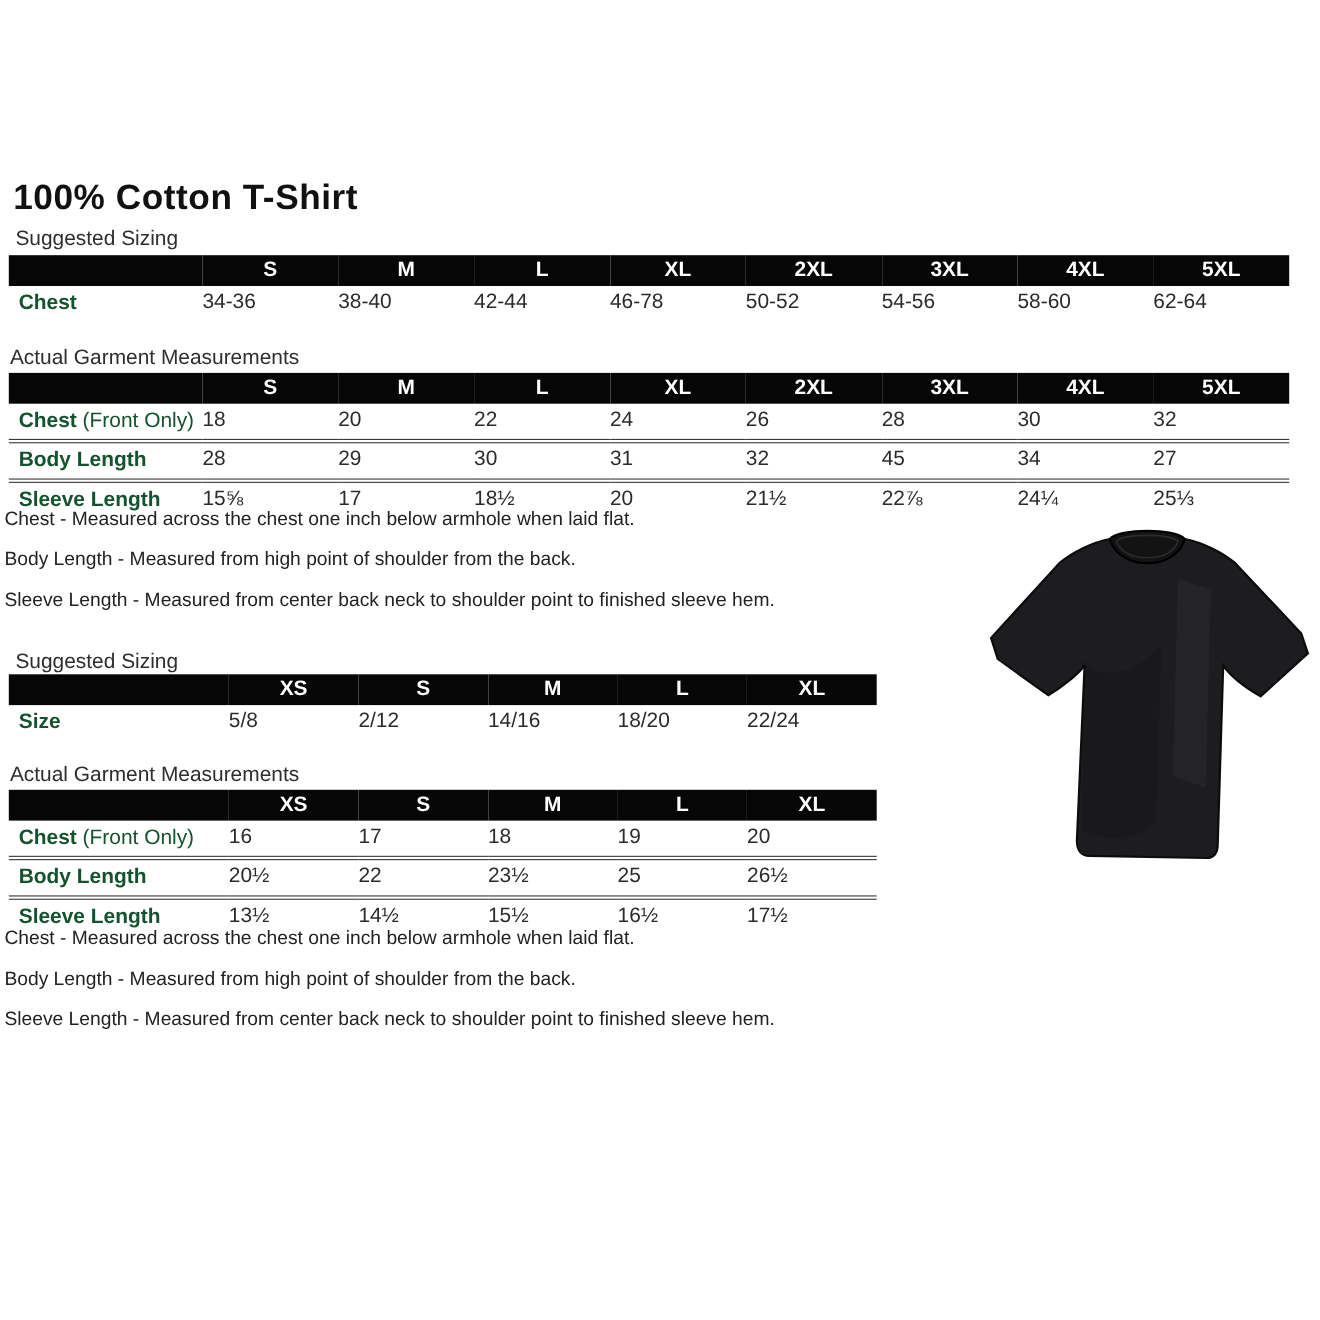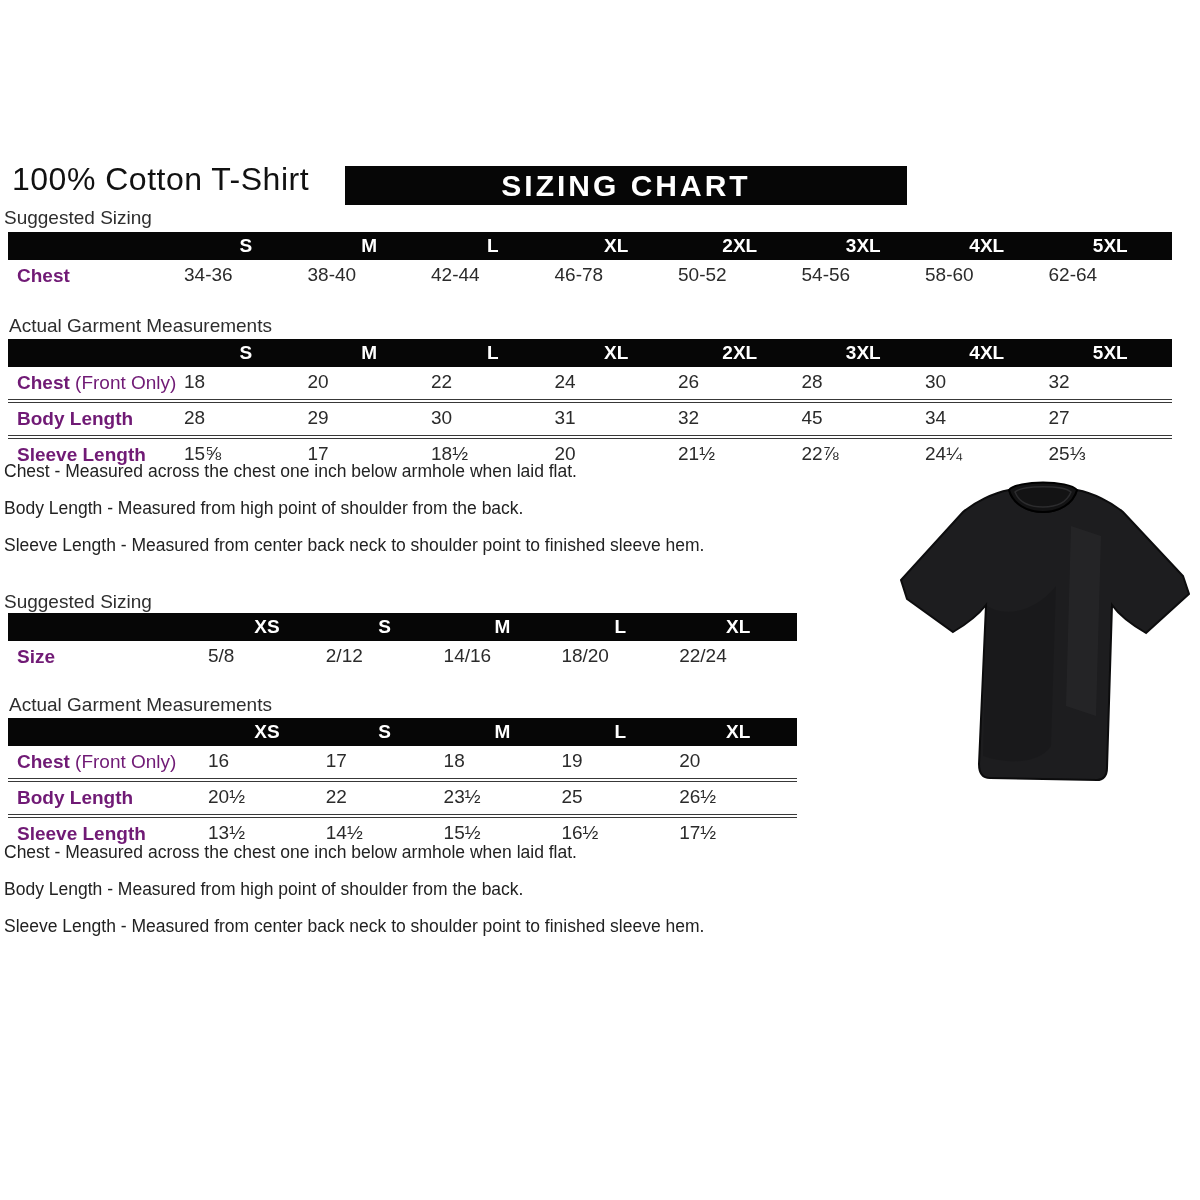--- a/index.html
+++ b/index.html
@@ -8,32 +8,32 @@
     width: 1200px; height: 1200px;
     font-family: "Liberation Sans", sans-serif;
     color: #1c1c1c;
     position: relative;
     overflow: hidden;
   }
   .page { position: absolute; inset: 0; background: #ffffff; }
 
   .adult-title {
     position: absolute; left: 12px; top: 161px;
-    font-size: 32px; font-weight: normal; color: #111;
+    font-size: 32px; font-weight: bold; color: #111;
     letter-spacing: 0.5px;
   }
   .banner {
     position: absolute; left: 345px; top: 166px;
     width: 562px; height: 39px;
     background: #060606; color: #ffffff;
     font-size: 30px; font-weight: bold; letter-spacing: 3px;
     text-align: center; line-height: 39px;
   }
   .section-label {
-    position: absolute; left: 4px;
+    position: absolute; left: 14px;
     font-size: 19px; color: #2e2e2e;
   }
   .lab-sugg1   { top: 207px; }
   .lab-actual1 { top: 315px; left: 9px; }
   .lab-sugg2   { top: 591px; }
   .lab-actual2 { top: 694px; left: 9px; }
 
   table.sizing-table {
     position: absolute;
     border-collapse: collapse;
@@ -53,21 +53,21 @@
   }
   .sizing-table td {
     text-align: left; font-size: 19px; color: #2b2b2b;
     padding: 4px 0 6px 0; height: 29px; vertical-align: middle;
   }
   .sizing-table th.rowlabel {
     background: #060606;
   }
   .sizing-table tbody th.rowlabel {
     background: transparent; text-align: left; padding-left: 9px;
-    font-size: 19px; color: #701a75; font-weight: normal;
+    font-size: 19px; color: #14532d; font-weight: normal;
   }
   .adult .rowlabel { width: 176px; }
   .youth .rowlabel { width: 200px; }
   .lbl-strong { font-weight: bold; }
   .lbl-note   { font-weight: normal; }
   table.lined tbody tr:not(:first-child) td,
   table.lined tbody tr:not(:first-child) th {
     border-top: 4px double #383838;
   }
 
@@ -79,21 +79,20 @@
   }
 
   .tshirt-wrap { position: absolute; left: 891px; top: 466px; width: 304px; height: 348px; }
 </style>
 </head>
 <body>
 
 <div class="page">
 
   <h1 class="adult-title">100% Cotton T-Shirt</h1>
-  <div class="banner">SIZING CHART</div>
 
   <div class="section-label lab-sugg1">Suggested Sizing</div>
   <table class="sizing-table adult t1">
       <thead>
         <tr>
           <th class="rowlabel"></th>
           <th>S</th>
           <th>M</th>
           <th>L</th>
           <th>XL</th>

